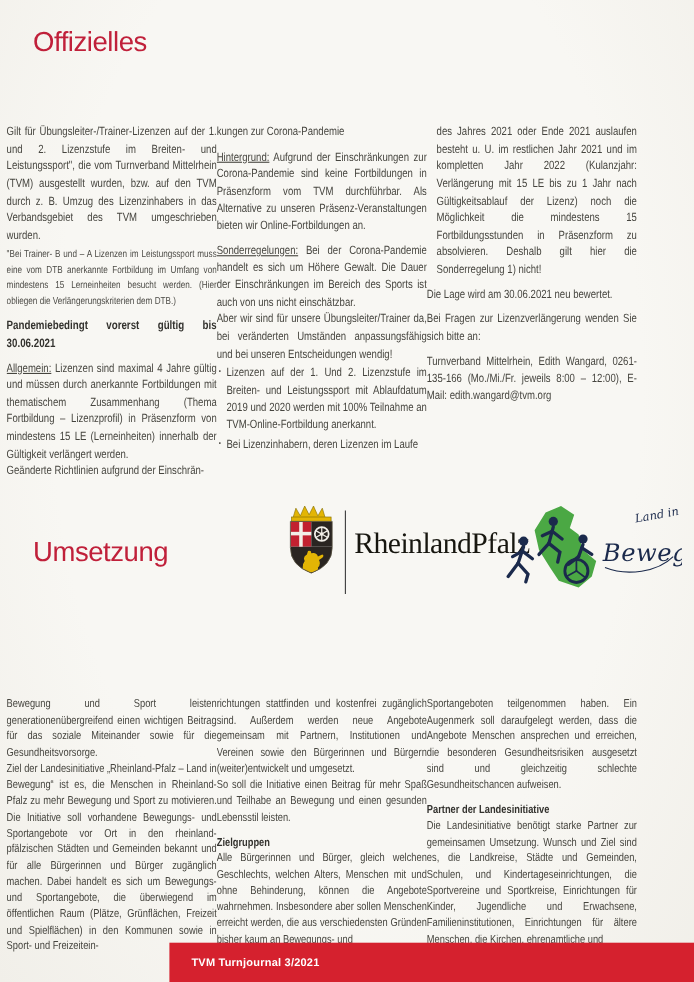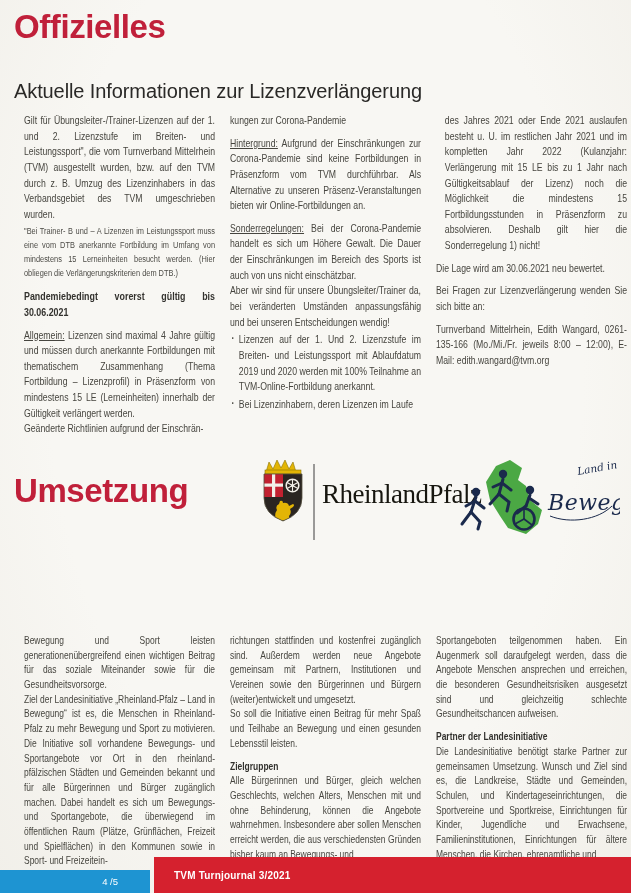--- a/index.html
+++ b/index.html
@@ -4,29 +4,29 @@
 <style>
   html,body { margin:0; padding:0; background:#9a9a9a; }
   .page {
     position:relative; width:631px; height:893px; margin:0 auto;
     background:#f6f5f0;
     background-image: radial-gradient(ellipse at 50% 40%, #f8f7f3 60%, #f1efe9 100%);
     overflow:hidden;
     font-family:"Liberation Sans", sans-serif;
     color:#45443f;
   }
-  .red-title { position:absolute; margin:0; color:#c0203a; font-size:33px; font-weight:700; letter-spacing:-0.4px; }
+  .red-title { position:absolute; margin:16px; color:#c0203a; font-size:25px; font-weight:400; letter-spacing:-0.4px; }
   #title1 { top:8px;  left:14px; }
   #title2 { top:472px; left:14px; }
 
   .art-head { position:absolute; left:14px; margin:0; font-size:20px; font-weight:500; color:#2a2927; letter-spacing:-0.1px; }
   #head1 { top:80px; }
   #head2 { top:566px; }
 
-  .cols { position:absolute; left:24px; width:603px; display:flex; gap:15px; }
+  .cols { position:absolute; left:6px; width:603px; display:flex; }
   #cols1 { top:113px;  height:348px; }
   #cols2 { top:633px;  height:234px; }
   .colouter { width:191px; overflow:hidden; }
   .colinner { width:237px; transform:scaleX(0.806); transform-origin:0 0; }
 
   p { margin:0; font-size:10.8px; line-height:1.45; text-align:justify; color:#46453f; }
   #cols2 p { font-size:10.5px; line-height:1.4; }
   .gap  { margin-top:7px; }
   .footnote { font-size:9.2px; line-height:1.5; margin-top:3px; color:#4c4b46; }
   .boldline { font-weight:bold; color:#33322e; margin-top:8px; font-size:11px; }
@@ -51,21 +51,20 @@
     padding-left:20px; letter-spacing:0.2px;
   }
 </style>
 </head>
 <body>
 
 <div class="page">
 
   <h1 class="red-title" id="title1">Offizielles</h1>
 
-  <h2 class="art-head" id="head1">Aktuelle Informationen zur Lizenzverlängerung</h2>
 
   <div class="cols" id="cols1">
     <div class="colouter">
         <div class="colinner">
       <p>Gilt für Übungsleiter-/Trainer-Lizenzen auf der 1. und 2. Lizenzstufe im Breiten- und Leistungssport", die vom Turnverband Mittelrhein (TVM) ausgestellt wurden, bzw. auf den TVM durch z. B. Umzug des Lizenzinhabers in das Verbandsgebiet des TVM umgeschrieben wurden.</p>
       <p class="footnote">"Bei Trainer- B und – A Lizenzen im Leistungssport muss eine vom DTB anerkannte Fortbildung im Umfang von mindestens 15 Lerneinheiten besucht werden. (Hier obliegen die Verlängerungskriterien dem DTB.)</p>
       <p class="boldline">Pandemiebedingt vorerst gültig bis 30.06.2021</p>
       <p class="gap"><span class="lead">Allgemein:</span><span> Lizenzen sind maximal 4 Jahre gültig und müssen durch anerkannte Fortbildungen mit thematischem Zusammenhang (Thema Fortbildung – Lizenzprofil) in Präsenzform von mindestens 15 LE (Lerneinheiten) innerhalb der Gültigkeit verlängert werden.</span></p>
       <p>Geänderte Richtlinien aufgrund der Einschrän-</p>
     </div>
@@ -174,20 +173,17 @@
 
     <div class="colouter">
         <div class="colinner">
       <p>Sportangeboten teilgenommen haben. Ein Augenmerk soll daraufgelegt werden, dass die Angebote Menschen ansprechen und erreichen, die besonderen Gesundheitsrisiken ausgesetzt sind und gleichzeitig schlechte Gesundheitschancen aufweisen.</p>
       <p class="subhead">Partner der Landesinitiative</p>
       <p>Die Landesinitiative benötigt starke Partner zur gemeinsamen Umsetzung. Wunsch und Ziel sind es, die Landkreise, Städte und Gemeinden, Schulen, und Kindertageseinrichtungen, die Sportvereine und Sportkreise, Einrichtungen für Kinder, Jugendliche und Erwachsene, Familieninstitutionen, Einrichtungen für ältere Menschen, die Kirchen, ehrenamtliche und</p>
     </div>
       </div>
   </div>
 
-  <div class="footer-blue">
-    <span>4 /5</span>
-  </div>
   <div class="footer-red">
     <span>TVM Turnjournal 3/2021</span>
   </div>
 
 </div>
 
 </body></html>

